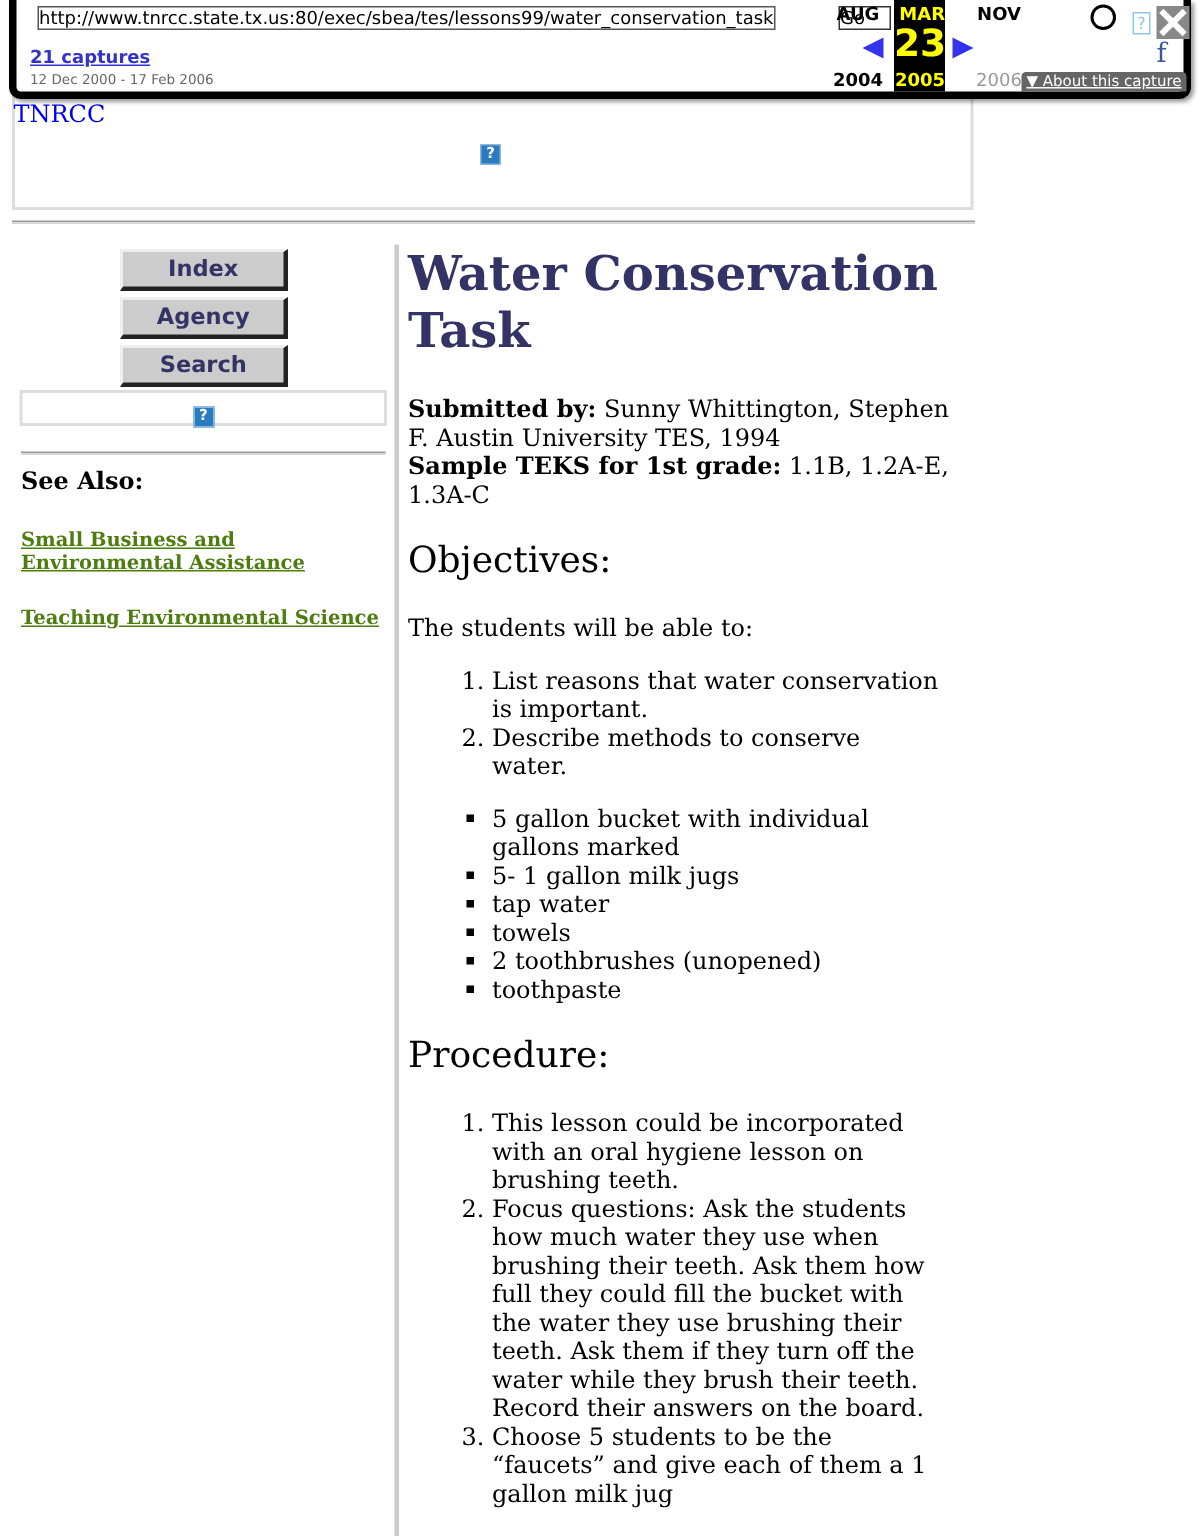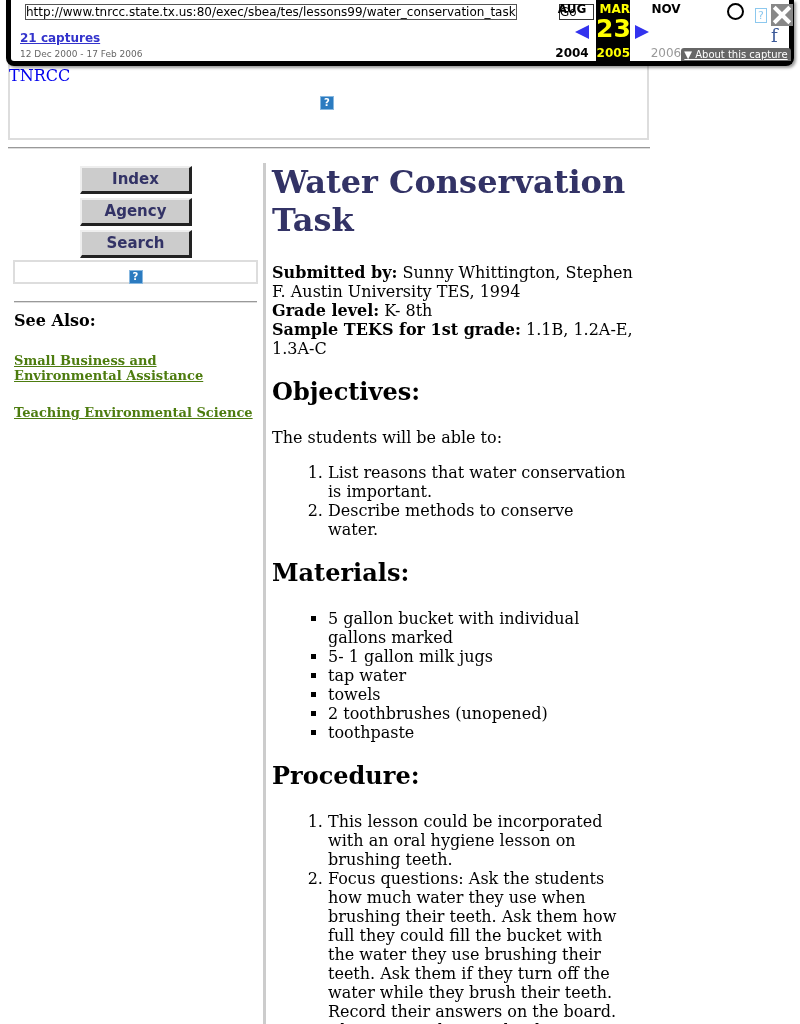--- a/index.html
+++ b/index.html
@@ -52,21 +52,21 @@
   .side-qbox { position: absolute; left: 13px; top: 260px; width: 245px; height: 24px; border: 2px solid #ddd; text-align: center; padding-top: 3px; }
   .side-hr { position: absolute; left: 14px; top: 301px; width: 243px; height: 2px; background: #999; border-bottom: 1px solid #ddd; }
   .see-also { position: absolute; left: 14px; top: 311px; font-size: 16px; font-weight: bold; }
   .side-link { position: absolute; left: 14px; color: #4d7c0f; font-weight: bold; font-size: 13px; text-decoration: underline; line-height: 15px; }
 
   
   .main { position: absolute; left: 272px; top: 163px; width: 372px; font-size: 16px; line-height: 19px; }
   .title { color: #333366; font-size: 32px; font-weight: bold; line-height: 38px; margin: 0 0 24px 0; }
   .meta p { margin: 0; }
   .meta b { font-weight: bold; }
-  h2 { font-size: 24px; font-weight: bold; margin: 20px 0 22px 0; line-height: 28px; }
+  h2 { font-size: 24px; font-weight: normal; margin: 20px 0 22px 0; line-height: 28px; }
   .intro { margin: 0 0 16px 0; }
   ol, ul { margin: 16px; padding-left: 40px; }
   ul { list-style-type: square; }
 </style>
 </head>
 <body>
 
 <div class="wb">
   <div class="wb-url">http://www.tnrcc.state.tx.us:80/exec/sbea/tes/lessons99/water_conservation_task</div>
   <button class="wb-go">Go</button>
@@ -111,32 +111,30 @@
 <div class="see-also">See Also:</div>
 <a class="side-link" style="top:353px; width:200px;">Small Business and Environmental Assistance</a>
 <a class="side-link" style="top:405px;">Teaching Environmental Science</a>
 
 <div class="side-divider"></div>
 
 <div class="main">
   <h1 class="title">Water Conservation Task</h1>
   <div class="meta">
     <p><b>Submitted by:</b> <span>Sunny Whittington, Stephen F. Austin University TES, 1994</span></p>
-    <p><b>Grade level:</b> <span>K- 8th</span></p>
     <p><b>Sample TEKS for 1st grade:</b> <span>1.1B, 1.2A-E, 1.3A-C</span></p>
   </div>
 
   <h2>Objectives:</h2>
   <p class="intro">The students will be able to:</p>
   <ol>
     <li>List reasons that water conservation is important.</li>
     <li>Describe methods to conserve water.</li>
   </ol>
 
-  <h2>Materials:</h2>
   <ul>
     <li>5 gallon bucket with individual gallons marked</li>
     <li>5- 1 gallon milk jugs</li>
     <li>tap water</li>
     <li>towels</li>
     <li>2 toothbrushes (unopened)</li>
     <li>toothpaste</li>
   </ul>
 
   <h2>Procedure:</h2>

